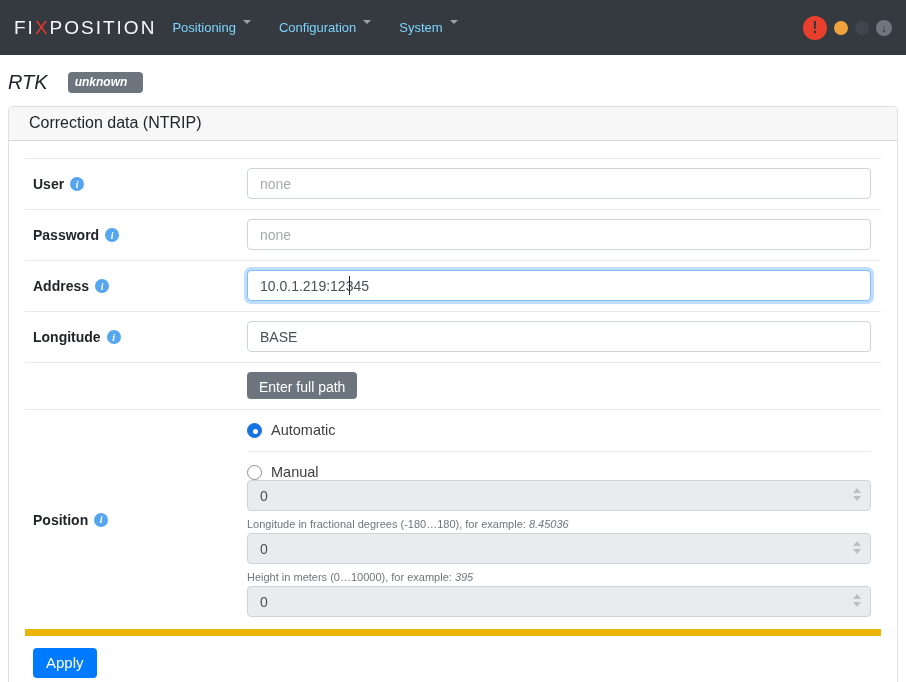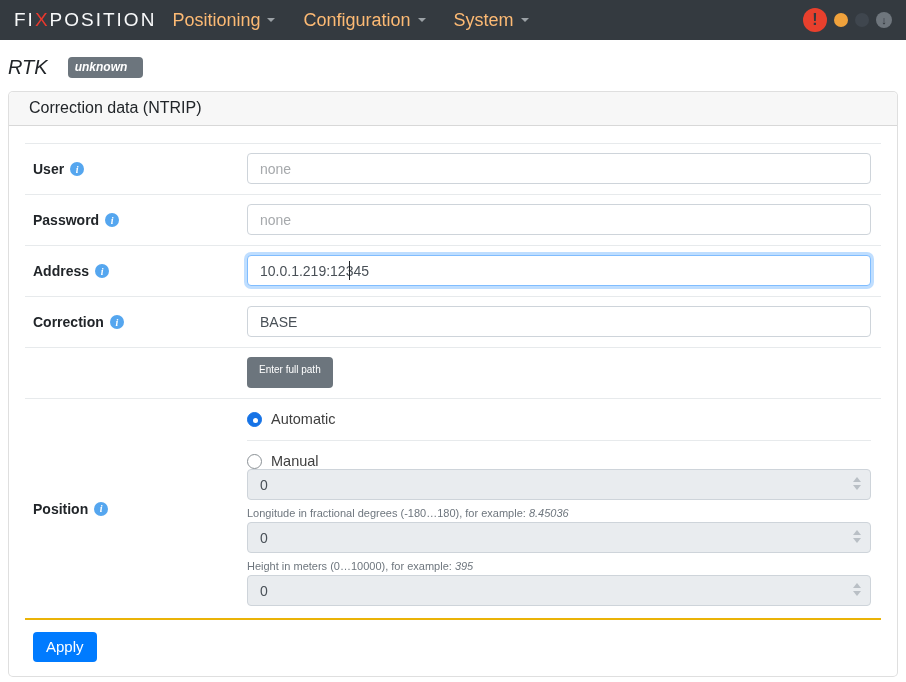--- a/index.html
+++ b/index.html
@@ -1,26 +1,26 @@
 <!DOCTYPE html>
 <html><head>
 <meta charset="utf-8">
 <style>
   * { box-sizing: border-box; margin: 0; padding: 0; }
   html,body { width: 906px; height: 682px; background: #fff;
     font-family: "Liberation Sans", sans-serif; overflow: hidden; }
 
   
-  .navbar { height: 40px; background: #343a40; display: flex; align-items: center;
+  .navbar { height: 55px; background: #343a40; display: flex; align-items: center;
     padding: 0 14px; }
   .brand { font-size: 19px; letter-spacing: 2px; color: #f8f9fa; font-weight: 400;
     margin-right: 16px; white-space: nowrap; cursor: pointer; }
   .brand .bx { color: #e8382d; }
-  .nav-item { color: #fdba74; font-size: 18px; margin-right: 28px; cursor: pointer;
-    display: flex; align-items: center; }
+  .nav-item { color: #7dd3fc; font-size: 13px; margin-right: 28px; cursor: pointer;
+    display: flex; }
   .caret { display: inline-block; width: 0; height: 0; margin-left: 7px;
     border-left: 4px solid transparent; border-right: 4px solid transparent;
     border-top: 4px solid #9ba1a6; }
   .nav-right { margin-left: auto; display: flex; align-items: center; gap: 7px; }
   .status-alert { width: 24px; height: 24px; border-radius: 50%; background: #e8402d;
     color: #343a40; font-weight: bold; font-size: 16px; display: flex;
     align-items: center; justify-content: center; cursor: pointer; }
   .status-dot { width: 14px; height: 14px; border-radius: 50%; }
   .dot-orange { background: #f0a23c; }
   .dot-dark { background: #3f464e; }
@@ -53,22 +53,22 @@
   .content-col { flex: 1; padding: 9px 10px 10px 0; position: relative; }
 
   .text-input { width: 100%; height: 31px; border: 1px solid #ced4da; border-radius: 4px;
     padding: 0 12px; font-size: 14px; color: #495057; background: #fff; outline: none;
     font-family: "Liberation Sans", sans-serif; }
   .text-input::placeholder { color: #a6a9ac; }
   .text-input.focused { border-color: #80bdff; box-shadow: 0 0 0 3px rgba(0,123,255,.25); }
   .text-cursor { position: absolute; left: 102px; top: 15px; width: 1px; height: 19px;
     background: #212529; }
 
-  .btn { display: inline-block; border: none; border-radius: 4px; font-size: 10px;
-    padding: 7px 12px 13px 12px; cursor: pointer; color: #fff;
+  .btn { display: inline-block; border: none; border-radius: 4px; font-size: 14px;
+    padding: 7px 12px 4px 12px; cursor: pointer; color: #fff;
     font-family: "Liberation Sans", sans-serif; }
   .btn-secondary { background: #6c757d; }
   .btn-primary { background: #007bff; font-size: 15px; padding: 6px 13px 7px 13px; }
 
   
   .pos-content { padding: 12px 10px 12px 0; }
   .radio-row { display: flex; align-items: center; cursor: pointer; }
   .radio-row.first { padding-bottom: 13px; }
   .radio-row.second { padding-top: 12px; }
   .inner-sep { border-top: 1px solid #e7eaec; }
@@ -84,21 +84,21 @@
   .num-input { width: 100%; height: 31px; background: #e9ecef; border: 1px solid #ced4da;
     border-radius: 4px; padding: 0 12px; font-size: 14px; color: #495057;
     font-family: "Liberation Sans", sans-serif; }
   .spinner { position: absolute; right: 10px; top: 8px; display: flex;
     flex-direction: column; gap: 3px; }
   .spin-up { width: 0; height: 0; border-left: 4px solid transparent;
     border-right: 4px solid transparent; border-bottom: 5px solid #b9bfc5; }
   .spin-down { width: 0; height: 0; border-left: 4px solid transparent;
     border-right: 4px solid transparent; border-top: 5px solid #b9bfc5; }
 
-  .apply-row { border-top: 2px solid #eab308; padding: 12px 0 0 8px; }
+  .apply-row { border-top: 7px solid #eab308; padding: 12px 0 0 8px; }
 </style>
 </head>
 <body>
 
 <div class="navbar">
   <div class="brand"><span>FI</span><span class="bx">X</span><span>POSITION</span></div>
   <div class="nav-item">
     <span>Positioning</span>
     <span class="caret"></span>
   </div>
@@ -154,21 +154,21 @@
           <span class="info-icon">i</span>
         </div>
         <div class="content-col">
           <input class="text-input focused" type="text" value="10.0.1.219:12345" style="">
           <span class="text-cursor"></span>
         </div>
       </div>
 
       <div class="form-row">
         <div class="label-col">
-          <span class="field-label">Correction</span>
+          <span class="field-label">Longitude</span>
           <span class="info-icon">i</span>
         </div>
         <div class="content-col">
           <input class="text-input" type="text" value="BASE" style="">
         </div>
       </div>
 
       <div class="form-row">
         <div class="label-col"></div>
         <div class="content-col">

